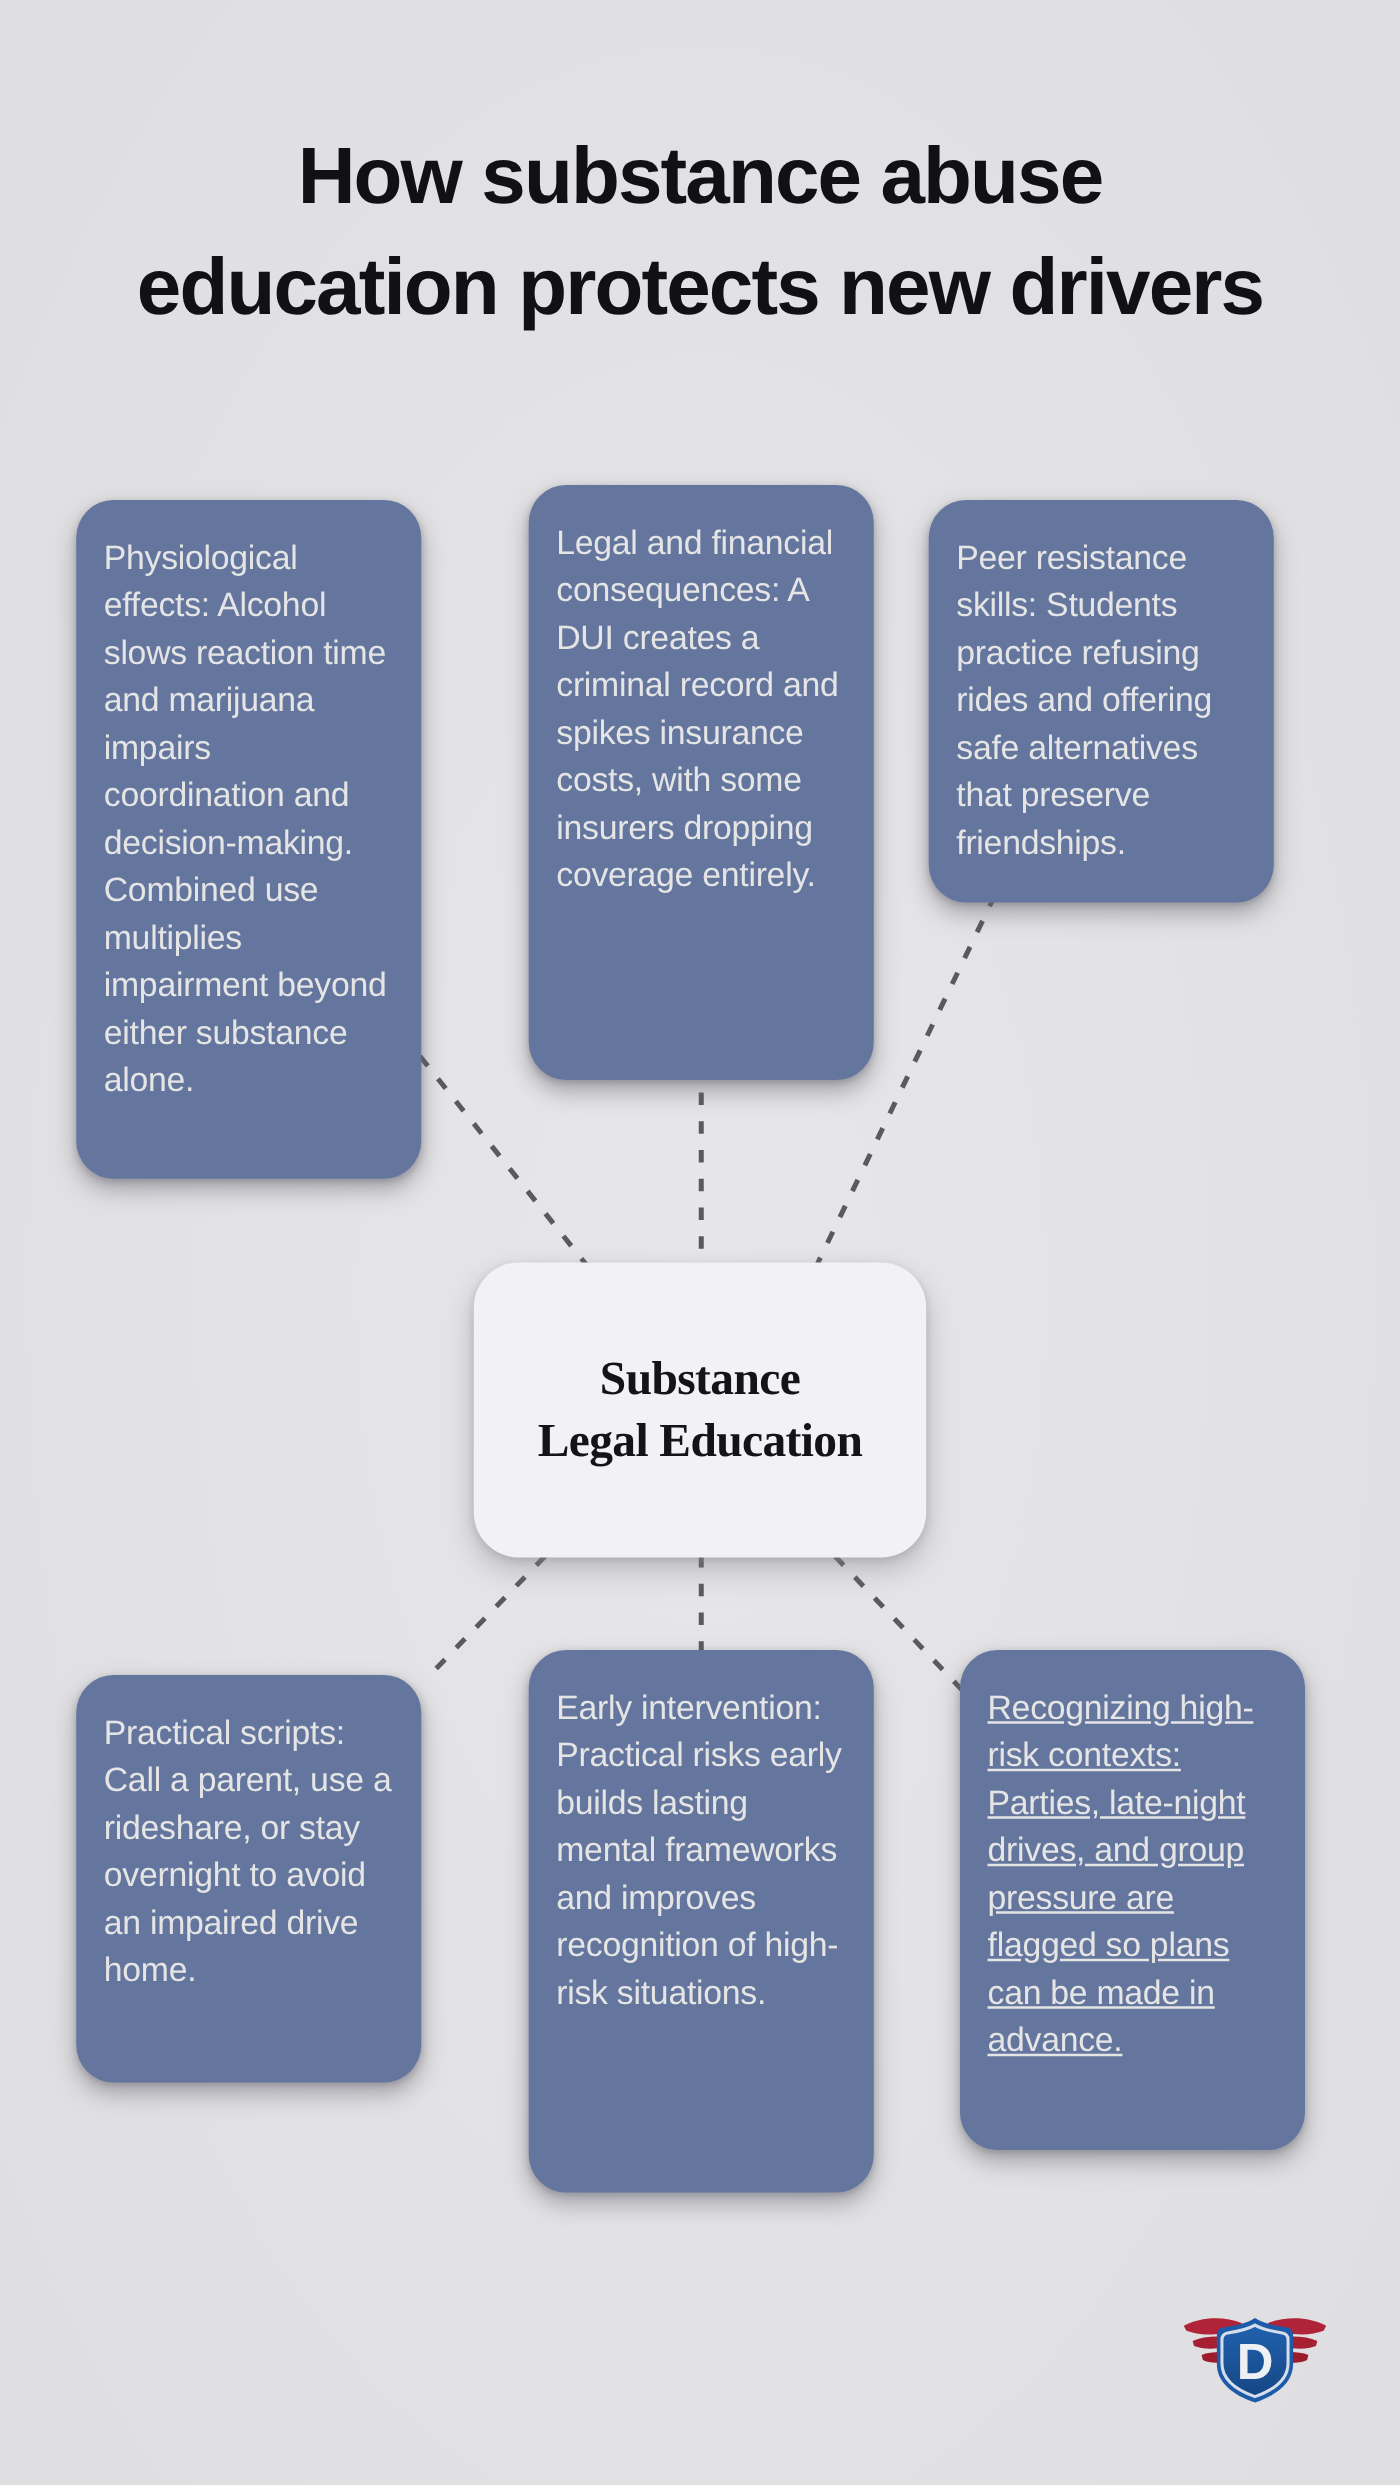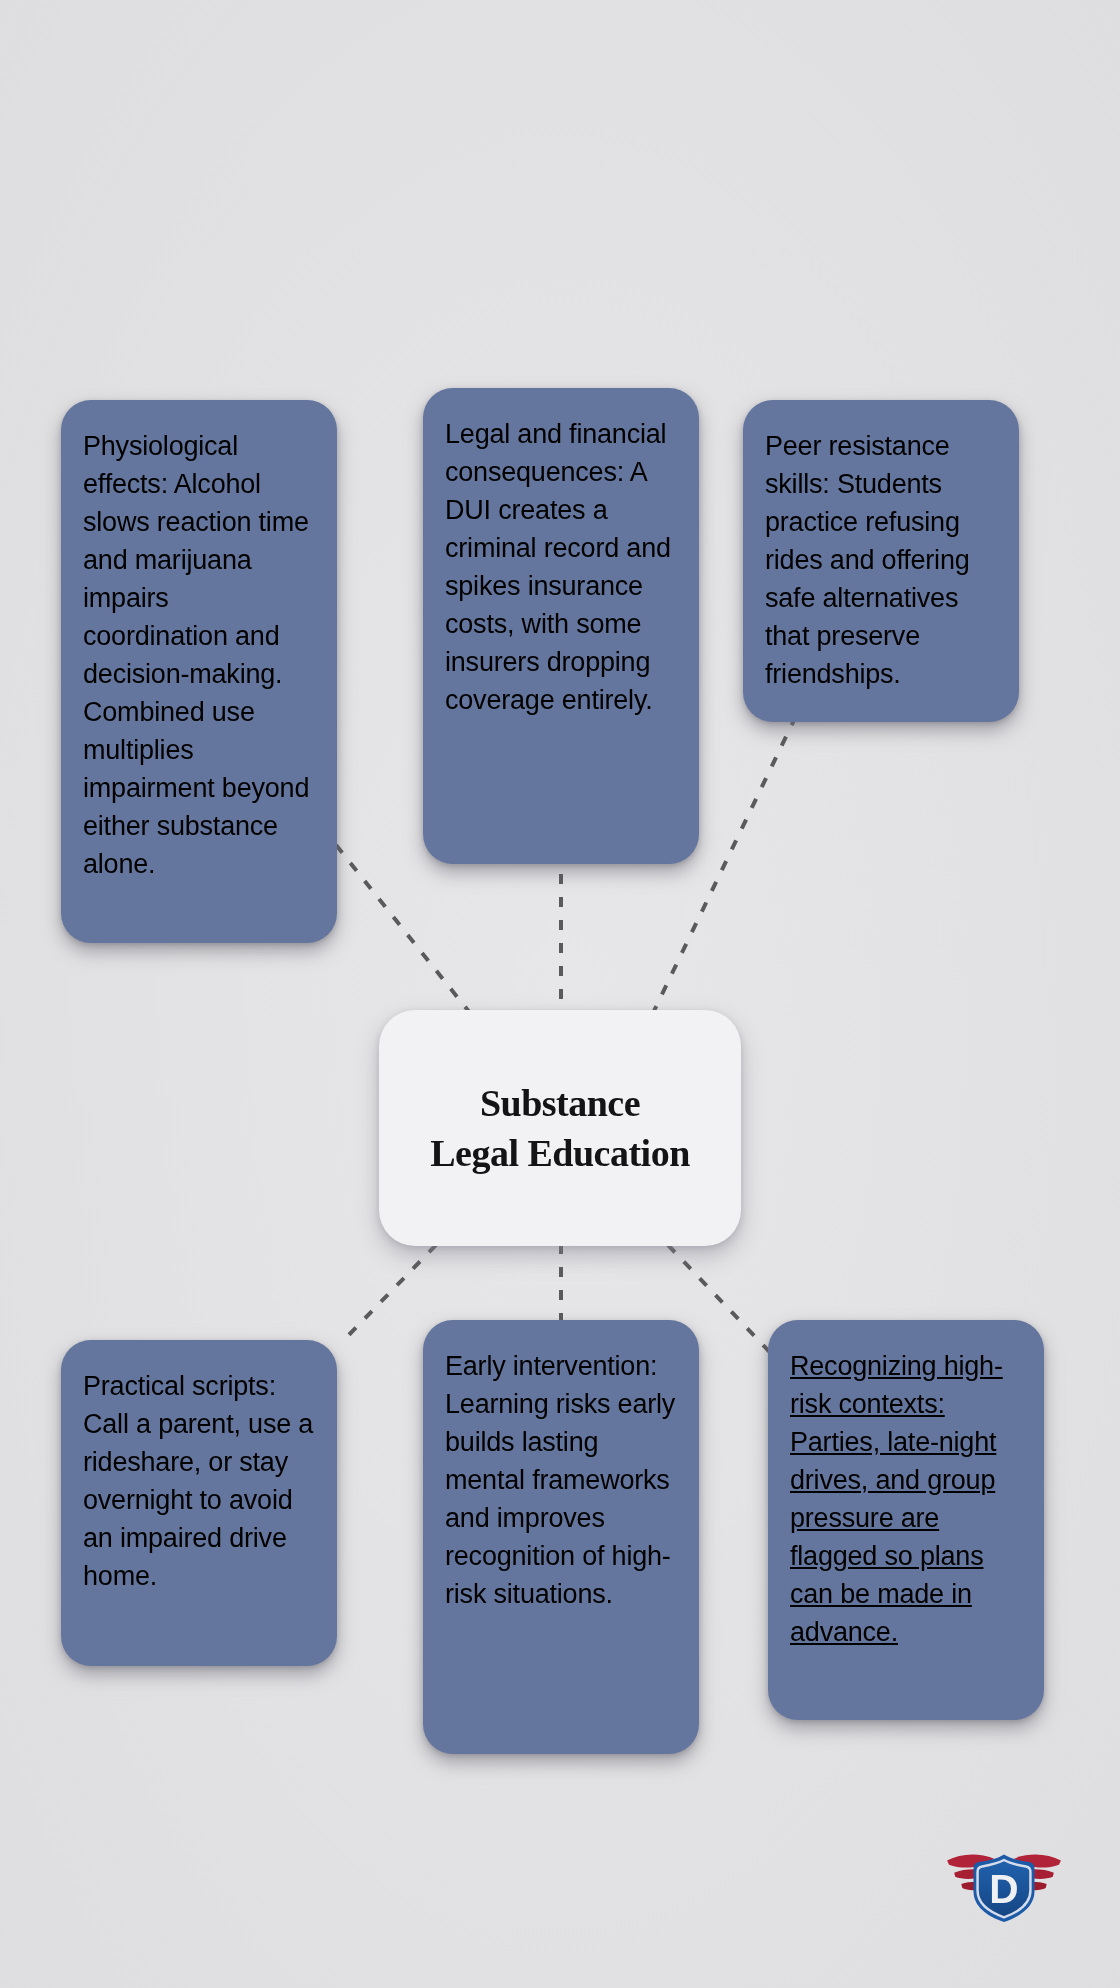--- a/index.html
+++ b/index.html
@@ -18,21 +18,21 @@
     text-align:center;
     font-size:64px;font-weight:700;letter-spacing:-1.5px;
     line-height:89px;color:#111113;
   }
   .node{
     position:absolute;
     width:276px;
     background:#64769e;
     border-radius:30px;
     box-shadow:0 9px 18px rgba(104,104,116,.50), 0 2px 5px rgba(104,104,116,.35);
-    color:#000000;
+    color:#e5e5e5;
     font-size:27px;letter-spacing:-0.2px;
     line-height:38px;
     padding:27px 22px 27px 22px;
     box-sizing:border-box;
   }
   .node-1{left:61px;top:400px;min-height:543px;}
   .node-2{left:423px;top:388px;min-height:476px;border-radius:30px;}
   .node-3{left:743px;top:400px;min-height:322px;}
   .node-4{left:61px;top:1340px;min-height:326px;}
   .node-5{left:423px;top:1320px;min-height:434px;}
@@ -58,35 +58,39 @@
     <g stroke="#5a5a5c" stroke-width="4" stroke-dasharray="10 13" fill="none">
       <line x1="336" y1="845" x2="470" y2="1013"></line>
       <line x1="561" y1="874" x2="561" y2="1012"></line>
       <line x1="796" y1="716" x2="653" y2="1013"></line>
       <line x1="436" y1="1245" x2="341" y2="1343"></line>
       <line x1="561" y1="1244" x2="561" y2="1322"></line>
       <line x1="668" y1="1245" x2="782" y2="1365"></line>
     </g>
   </svg>
 
+  <div class="title">
+    <div>How substance abuse</div>
+    <div>education protects new drivers</div>
+  </div>
 
   <div class="node node-1">
     <span>Physiological effects: Alcohol slows reaction time and marijuana impairs coordination and decision-making. Combined use multiplies impairment beyond either substance alone.</span>
   </div>
   <div class="node node-2">
     <span>Legal and financial consequences: A DUI creates a criminal record and spikes insurance costs, with some insurers dropping coverage entirely.</span>
   </div>
   <div class="node node-3">
     <span>Peer resistance skills: Students practice refusing rides and offering safe alternatives that preserve friendships.</span>
   </div>
   <div class="node node-4">
     <span>Practical scripts: Call a parent, use a rideshare, or stay overnight to avoid an impaired drive home.</span>
   </div>
   <div class="node node-5">
-    <span>Early intervention: Learning risks early builds lasting mental frameworks and improves recognition of high-risk situations.</span>
+    <span>Early intervention: Practical risks early builds lasting mental frameworks and improves recognition of high-risk situations.</span>
   </div>
   <div class="node node-6">
     <span>Recognizing high-risk contexts: Parties, late-night drives, and group pressure are flagged so plans can be made in advance.</span>
   </div>
 
   <div class="center-node">
     <div>Substance</div>
     <div>Legal Education</div>
   </div>
 

